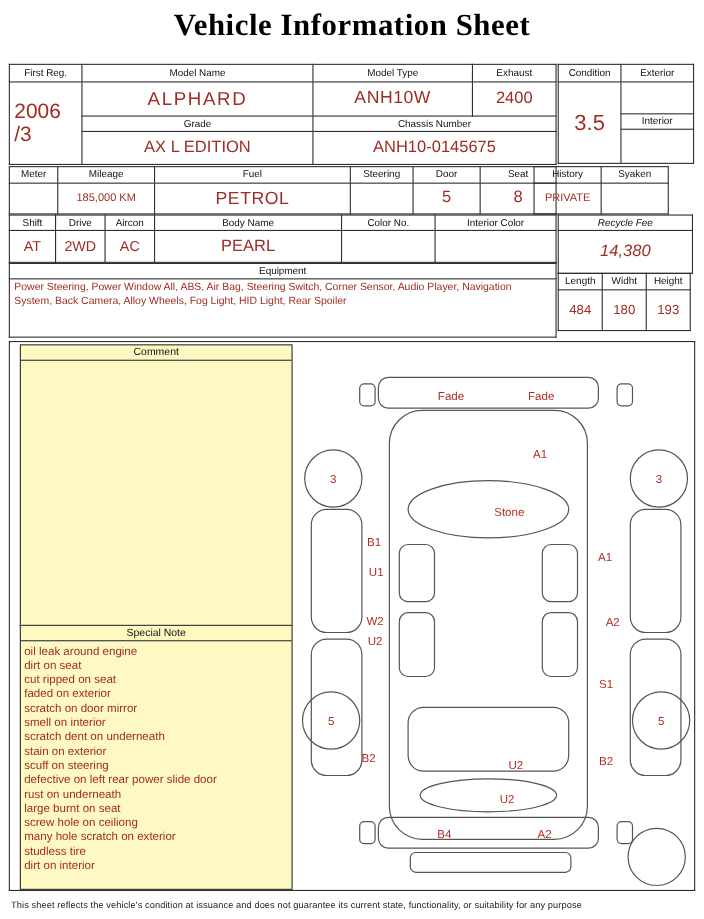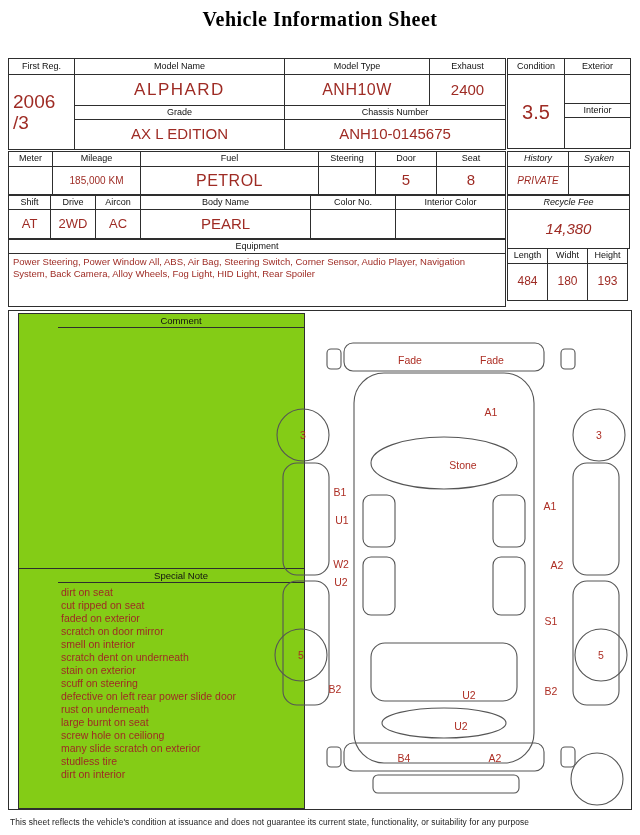--- a/index.html
+++ b/index.html
@@ -8,48 +8,48 @@
     --line:#2e2e2e;
   }
   html,body{margin:0;padding:0;background:#fff;}
   .sheet{
     position:relative;width:640px;height:835px;background:#fff;overflow:hidden;
     font-family:"Liberation Sans",sans-serif;color:var(--ink);
   }
   .abs{position:absolute;}
   .title{
     position:absolute;top:8px;left:0;width:100%;text-align:center;margin:0;
-    font-family:"Liberation Serif",serif;font-size:20px;font-weight:600;letter-spacing:.5px;color:#000;
+    font-family:"Liberation Serif",serif;font-size:28px;font-weight:600;letter-spacing:.5px;color:#000;
   }
   table{border-collapse:collapse;table-layout:fixed;}
   td{border:1px solid var(--line);padding:0;text-align:center;vertical-align:middle;overflow:hidden;line-height:1.1;}
   .lbl{font-size:9px;color:#111;}
   .val{color:var(--red);}
   .v20{font-size:20px;}
   .v17{font-size:17px;letter-spacing:1.5px;}
   .v16{font-size:16px;letter-spacing:.5px;}
   .v15{font-size:15px;}
   .v13{font-size:13px;}
   .v12{font-size:12px;}
   .v10{font-size:10px;}
   .firstreg{font-size:19px;text-align:left;padding-left:4px;line-height:21px;}
   .eqp{font-size:9.5px;text-align:left;vertical-align:top;padding:2px 4px;line-height:11.5px;}
   tr.r15 td{height:15px;} tr.r30 td{height:30px;} tr.r13 td{height:13px;} tr.r29 td{height:29px;margin-top:32px;}
   tr.r28 td{height:28px;} tr.r14 td{height:14px;} tr.r27 td{height:27px;} tr.r38 td{height:38px;}
   tr.r36 td{height:36px;} tr.r48 td{height:48px;}
   .t-topleft{left:8px;top:58px;}
   .t-topright{left:507px;top:58px;}
   .t-b2l{left:8px;top:151px;}
-  .t-b2r{left:507px;top:151px;font-style:italic;}
+  .t-b2r{left:485px;top:151px;}
   .t-b3l{left:8px;top:195px;}
   .t-rec{left:507px;top:195px;font-style:italic;}
   .t-eqp{left:8px;top:239px;}
   .t-lwh{left:507px;top:248px;}
   .lower-box{left:8px;top:310px;width:622px;height:498px;border:1px solid var(--line);}
-  .side-box{border:1px solid var(--line);background:#84cc16;padding-left:39px;}
+  .side-box{border:1px solid var(--line);background:#fef9c3;}
   .comment-box{left:9px;top:2px;width:246px;height:255px;}
   .note-box{left:9px;top:257px;width:246px;height:239px;}
   .box-hdr{height:13px;line-height:13px;text-align:center;font-size:9.5px;color:#111;border-bottom:1px solid var(--line);}
   .note-list{margin:3px 0 0 3px;padding:0;list-style:none;}
   .note-list li{font-size:10.5px;line-height:13px;color:var(--red);}
   .diagram-svg{left:264px;top:2px;}
   .diagram-svg *{vector-effect:non-scaling-stroke;}
   .car-line{fill:none;stroke:#555;stroke-width:1.1px;}
   .anno{fill:#ad2e24;font-family:"Liberation Sans",sans-serif;font-size:10.5px;}
   .footer{left:10px;top:817px;width:622px;font-size:8.4px;color:#222;letter-spacing:.1px;}
@@ -244,33 +244,34 @@
   <div class="abs lower-box">
 
     <div class="abs side-box comment-box">
       <div class="box-hdr">Comment</div>
       <div></div>
     </div>
 
     <div class="abs side-box note-box">
       <div class="box-hdr">Special Note</div>
       <ul class="note-list">
+        <li>oil leak around engine</li>
         <li>dirt on seat</li>
         <li>cut ripped on seat</li>
         <li>faded on exterior</li>
         <li>scratch on door  mirror</li>
         <li>smell on interior</li>
         <li>scratch dent on underneath</li>
         <li>stain on exterior</li>
         <li>scuff on steering</li>
         <li>defective on left rear power slide door</li>
         <li>rust on underneath</li>
         <li>large burnt on seat</li>
         <li>screw hole on ceiliong</li>
-        <li>many slide scratch on exterior</li>
+        <li>many hole scratch on exterior</li>
         <li>studless tire</li>
         <li>dirt on interior</li>
       </ul>
     </div>
 
     <svg class="abs diagram-svg" width="356" height="494" viewBox="0 0 356 494" xmlns="http://www.w3.org/2000/svg">
 
       <rect class="car-line" x="71" y="30" width="200" height="28" rx="9"></rect>
       <rect class="car-line" x="54" y="36" width="14" height="20" rx="4"></rect>
       <rect class="car-line" x="288" y="36" width="14" height="20" rx="4"></rect>

